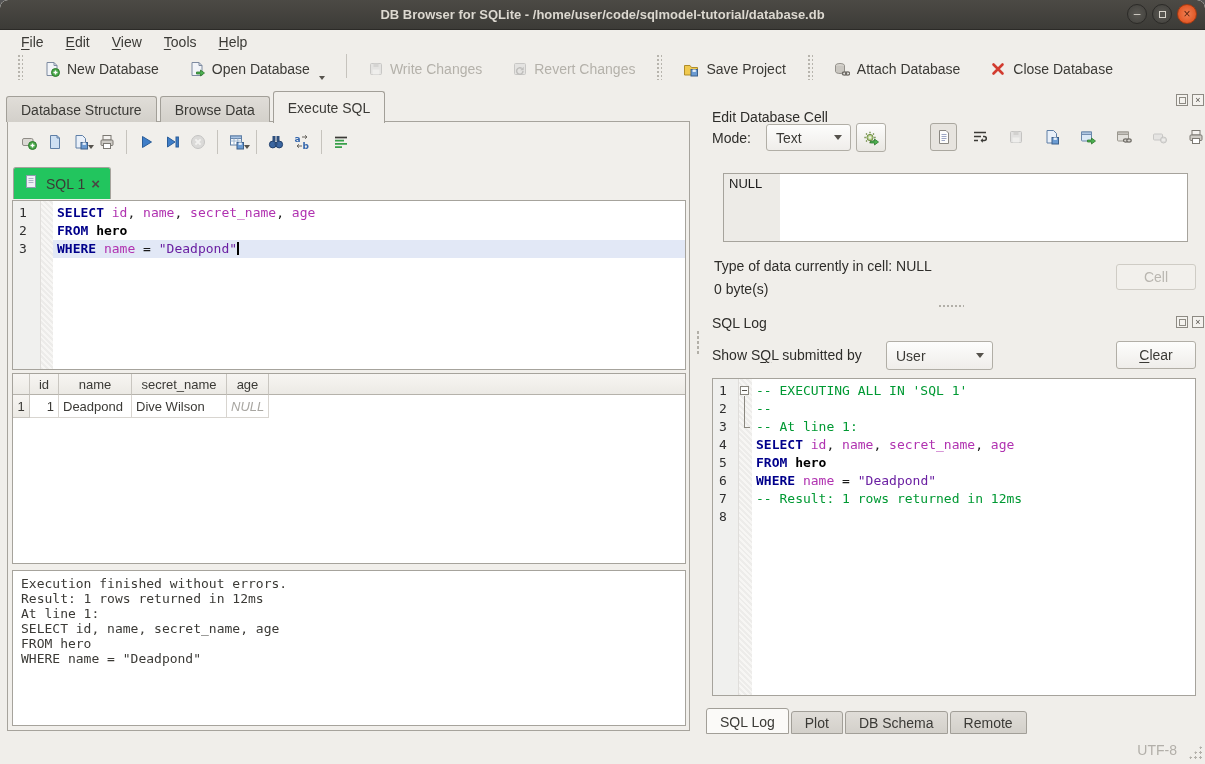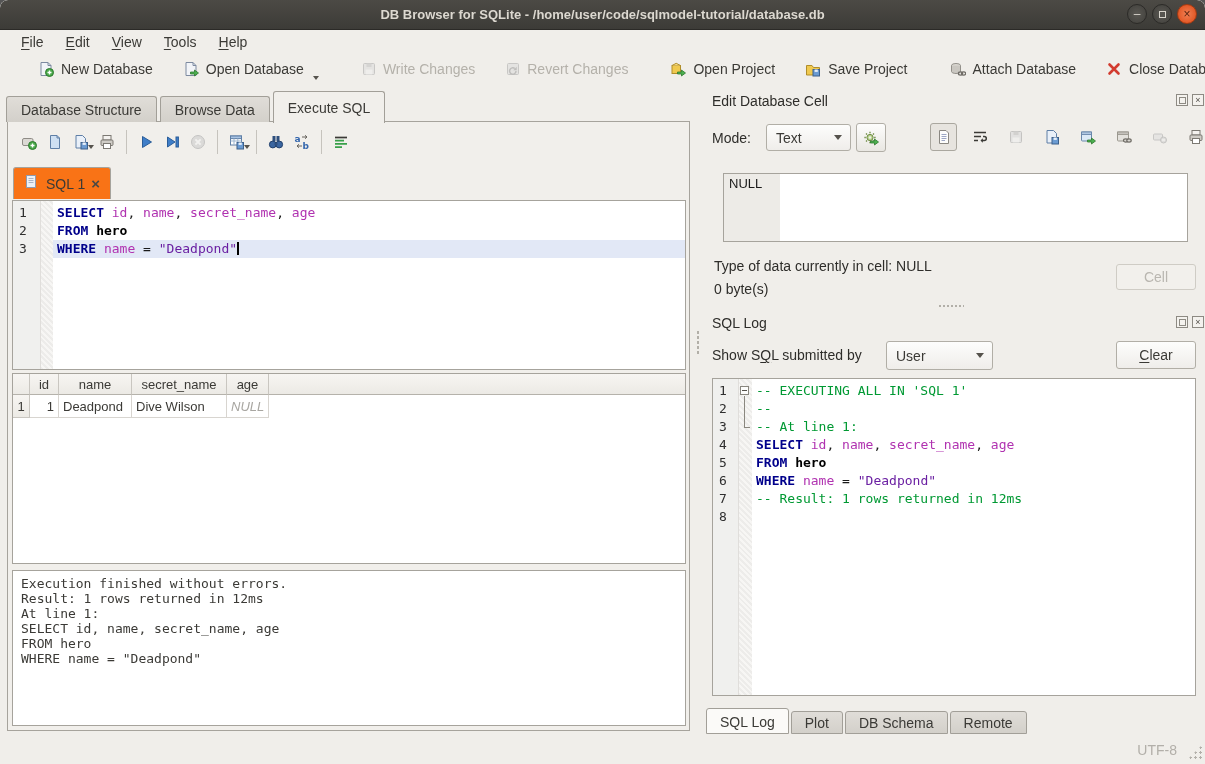--- a/index.html
+++ b/index.html
@@ -49,21 +49,21 @@
 
   
   .leftframe { position:absolute; left:7px; top:121px; width:683px; height:610px;
                border:1px solid #a6a39c; background:#f1efeb; }
   .sqltoolbar { position:absolute; left:8px; top:6px; height:28px; display:flex; align-items:center; }
   .itbtn { width:26px; height:26px; display:inline-flex; align-items:center; justify-content:center; position:relative; }
   .itbtn.disabled svg { filter:grayscale(1) opacity(.55); }
   .itbtn .ddcaret { position:absolute; right:0; bottom:2px; }
   .sqltabbar { position:absolute; left:5px; top:45px; height:32px; display:flex; }
   .sqltab { display:inline-flex; align-items:center; gap:6px; padding:0 10px; height:32px;
-            background:#f97316; border:1px solid #a6a39c; border-bottom:none; border-radius:3px 3px 0 0; font-size:14px; }
+            background:#22c55e; border:1px solid #a6a39c; border-bottom:none; border-radius:3px 3px 0 0; font-size:14px; }
   .tabclose { font-weight:bold; font-size:15px; color:#4a4945; line-height:1; }
 
   
   .editor { position:absolute; background:#fff; border:1px solid #a6a39c; overflow:hidden;
             font-family:"DejaVu Sans Mono", monospace; font-size:13px; }
   .gutcol { position:absolute; top:0; bottom:0; background:#f0f0ee; border-right:1px solid #e0dedb; }
   .foldcol { position:absolute; top:0; bottom:0;
              background:repeating-linear-gradient(45deg,#edecea 0 2px,#f7f6f4 2px 4px); }
   .lines { position:absolute; top:3px; left:0; right:0; }
   .code-line { display:flex; height:18px; line-height:18px; position:relative; }
@@ -212,30 +212,20 @@
             <path d="M11 10a3.2 3.2 0 1 1-1.2-2.5" stroke="#8f8c85" fill="none" stroke-width="1.4"></path>
             <path d="M11.7 5.8v3.4H8.3z" fill="#8f8c85"></path>
           </svg>
         </span>
         <span>Revert Changes</span>
       </div>
       <span class="tbgrip"></span>
       <div class="tbtn">
         <span style="display: inline-flex;">
           <svg width="16" height="16" viewBox="0 0 16 16" xmlns="http://www.w3.org/2000/svg">
-            <rect x="2" y="4.5" width="8.5" height="8" fill="#f0c94f" stroke="#b08d2a"></rect>
-            <path d="M2 4.5l4.2-2.2L10.5 4.5" fill="#f7dd85" stroke="#b08d2a"></path>
-            <path d="M7.5 11h4V9l4 3-4 3v-2h-4z" fill="#4caf50" stroke="#2d7a2d" stroke-width="0.8"></path>
-          </svg>
-        </span>
-        <span>Open Project</span>
-      </div>
-      <div class="tbtn">
-        <span style="display: inline-flex;">
-          <svg width="16" height="16" viewBox="0 0 16 16" xmlns="http://www.w3.org/2000/svg">
             <path d="M1.5 4.5h5.5l1.5 2h6v7.5h-13z" fill="#f0c94f" stroke="#b08d2a"></path>
             <rect x="8" y="8.5" width="6.5" height="6.5" fill="#6b9bd2" stroke="#3c618c"></rect>
             <rect x="9.6" y="8.5" width="3.2" height="2.4" fill="#e8f0fa"></rect>
           </svg>
         </span>
         <span>Save Project</span>
       </div>
       <span class="tbgrip"></span>
       <div class="tbtn">
         <span style="display: inline-flex;">
@@ -427,21 +417,21 @@
 Result: 1 rows returned in 12ms
 At line 1:
 SELECT id, name, secret_name, age
 FROM hero
 WHERE name = "Deadpond"</div>
   </div>
 
   <div class="vgrip"></div>
 
   <div class="rightpane">
-    <div class="docktitle" style="left:6px; top:4px;">Edit Database Cell</div>
+    <div class="docktitle" style="left:6px; top:20px;">Edit Database Cell</div>
     <div class="dockbtns" style="left:470px; top:5px;">
       <span class="dockbtn float"></span>
       <span class="dockbtn">×</span>
     </div>
 
     <div class="typelabel" style="left:6px; top:41px;">Mode:</div>
     <div class="combo" style="left:60px; top:35px; width:85px; height:27px;">
       <span>Text</span>
         <span class="ca"></span>
     </div>

